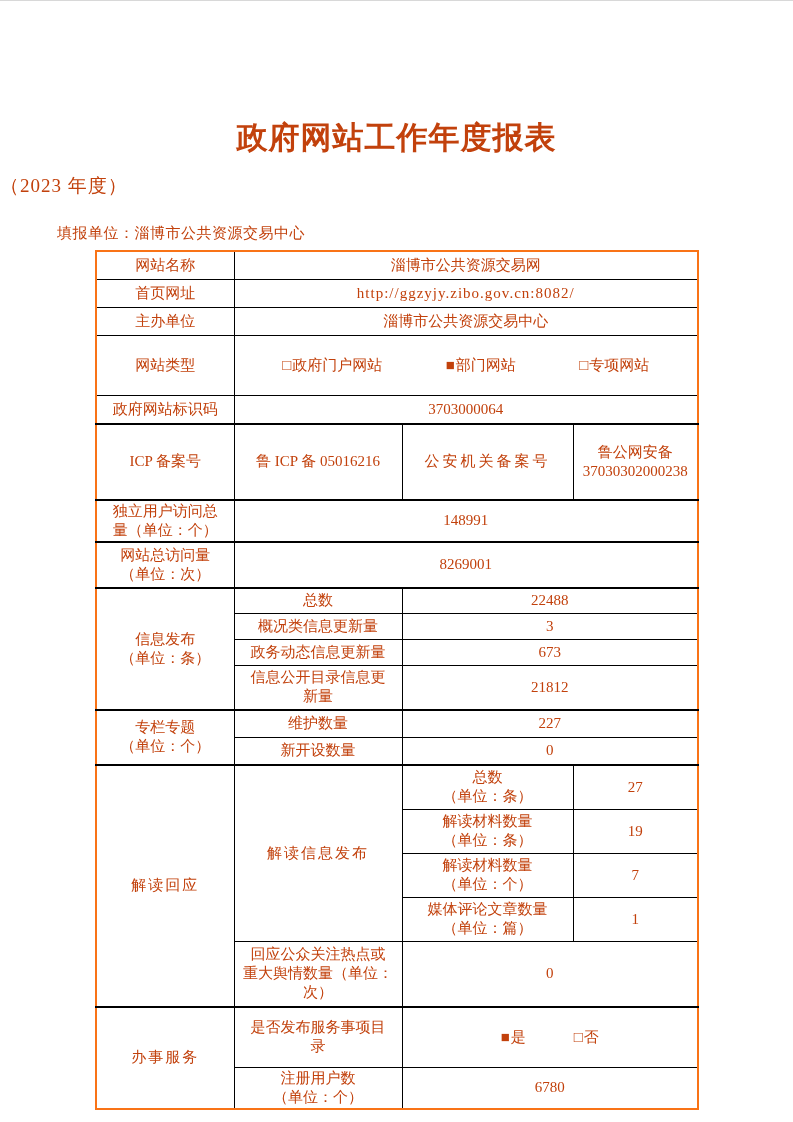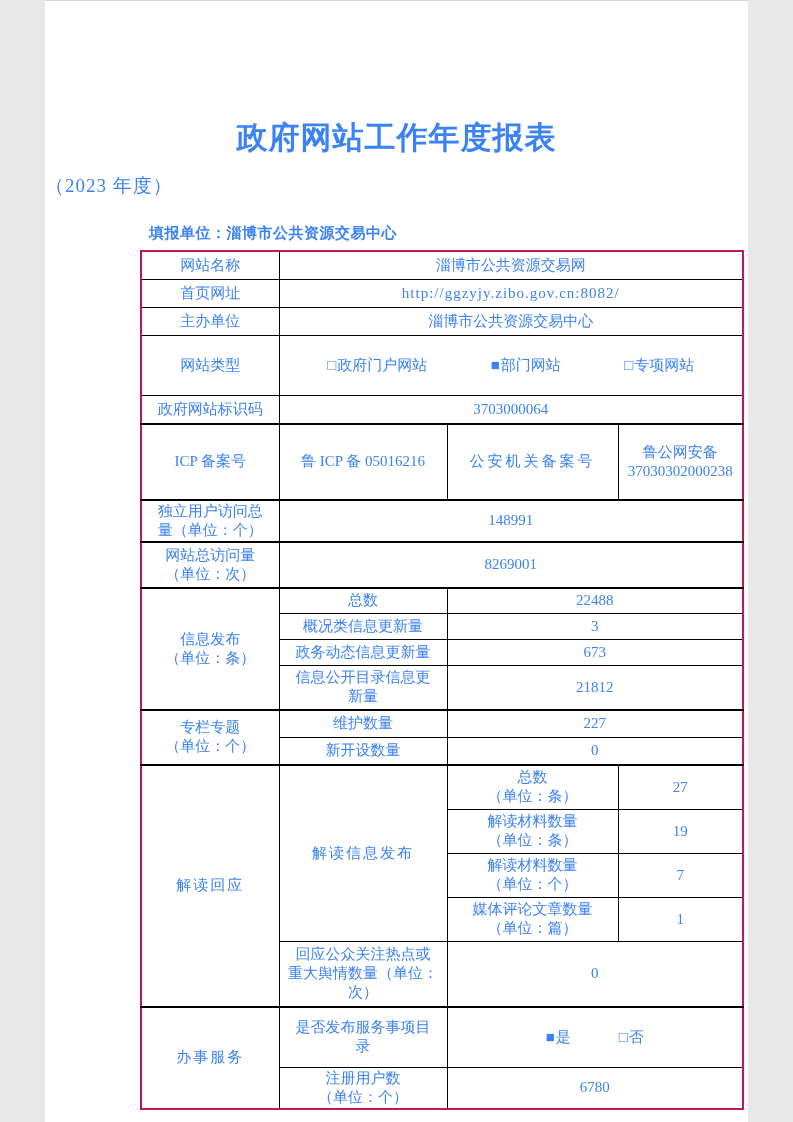--- a/index.html
+++ b/index.html
@@ -1,22 +1,22 @@
 <!DOCTYPE html>
 <html><head>
 <meta charset="utf-8">
 <style>
   html,body{margin:0;padding:0;}
   body{background:#e8e8e8;}
   .page{
     position:relative;
-    width:703px;height:1122px;
+    width:793px;height:1122px;
     margin:0 auto;
     background:#ffffff;
-    color:#3b82f6;
+    color:#c2410c;
     font-family:"Liberation Serif","DejaVu Serif",serif;
     overflow:hidden;
     border-top:1px solid #d8d8d8;
     box-sizing:border-box;
   }
   .title{
     margin:0;
     padding-top:119px;
     text-align:center;
     font-size:31px;
@@ -24,31 +24,31 @@
     letter-spacing:1px;
     line-height:1.15;
   }
   .subtitle{
     margin-top:17px;
     text-align:left;
     font-size:19px;
     letter-spacing:1px;
   }
   .unit{
-    margin:25px 0 7px 104px;
+    margin:25px 0 7px 57px;
     font-size:15px;
-    font-weight:bold;
+    font-weight:normal;
     letter-spacing:0.5px;
   }
   table.report{
     margin-left:95px;
     width:602px;
     table-layout:fixed;
     border-collapse:collapse;
-    border:2px solid #be185d;
+    border:2px solid #f97316;
   }
   table.report td{
     border:1px solid #000;
     text-align:center;
     vertical-align:middle;
     font-size:15px;
     line-height:19px;
     padding:1px 2px;
     white-space:pre-line;
     overflow:hidden;

